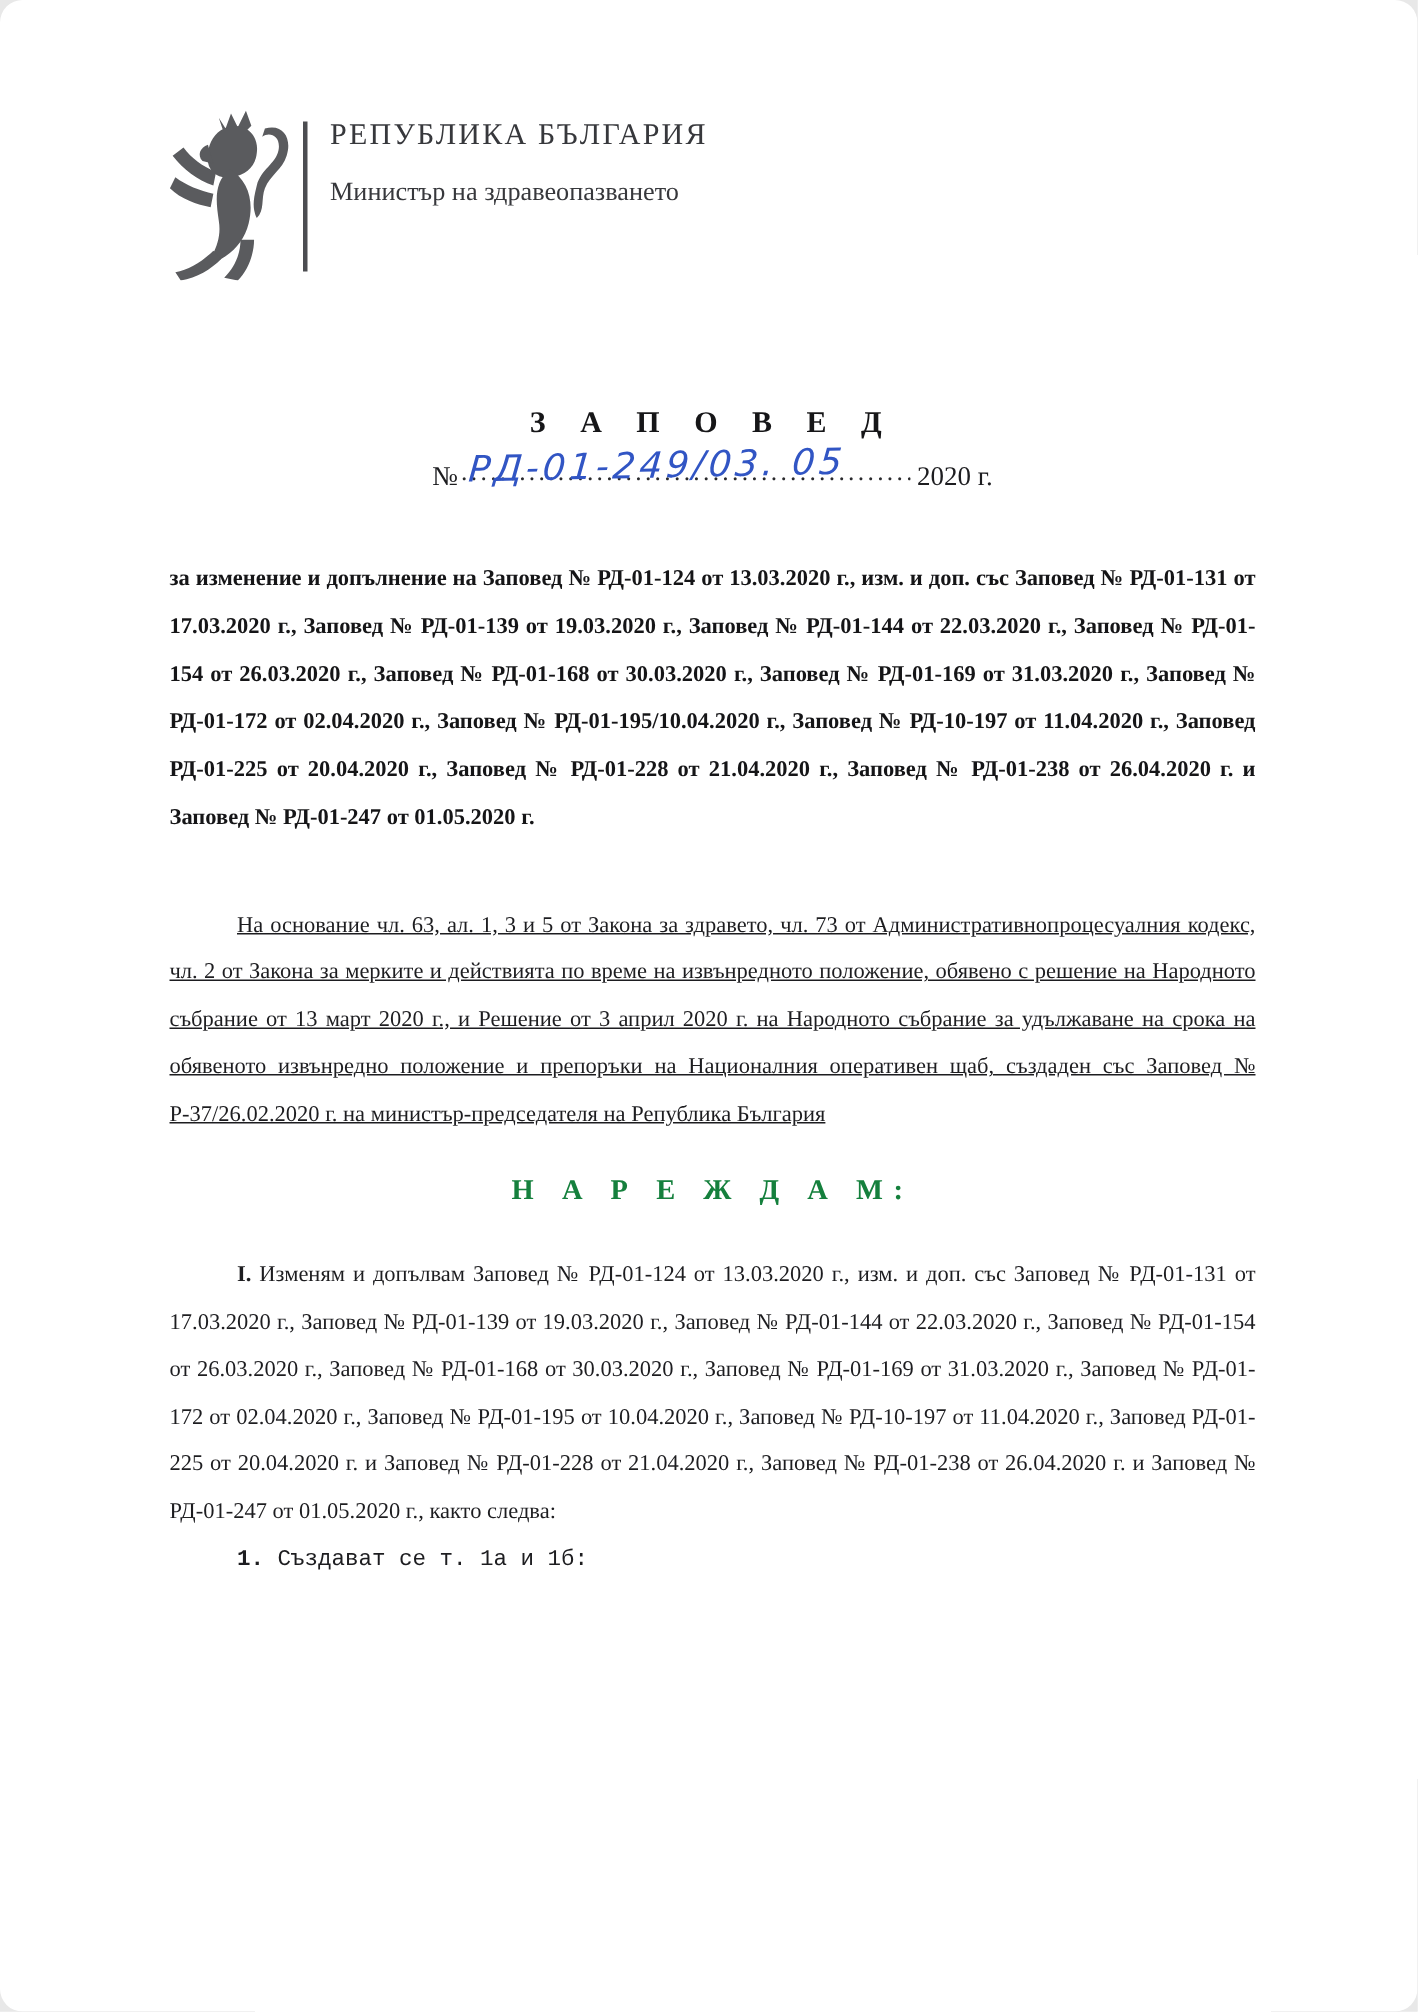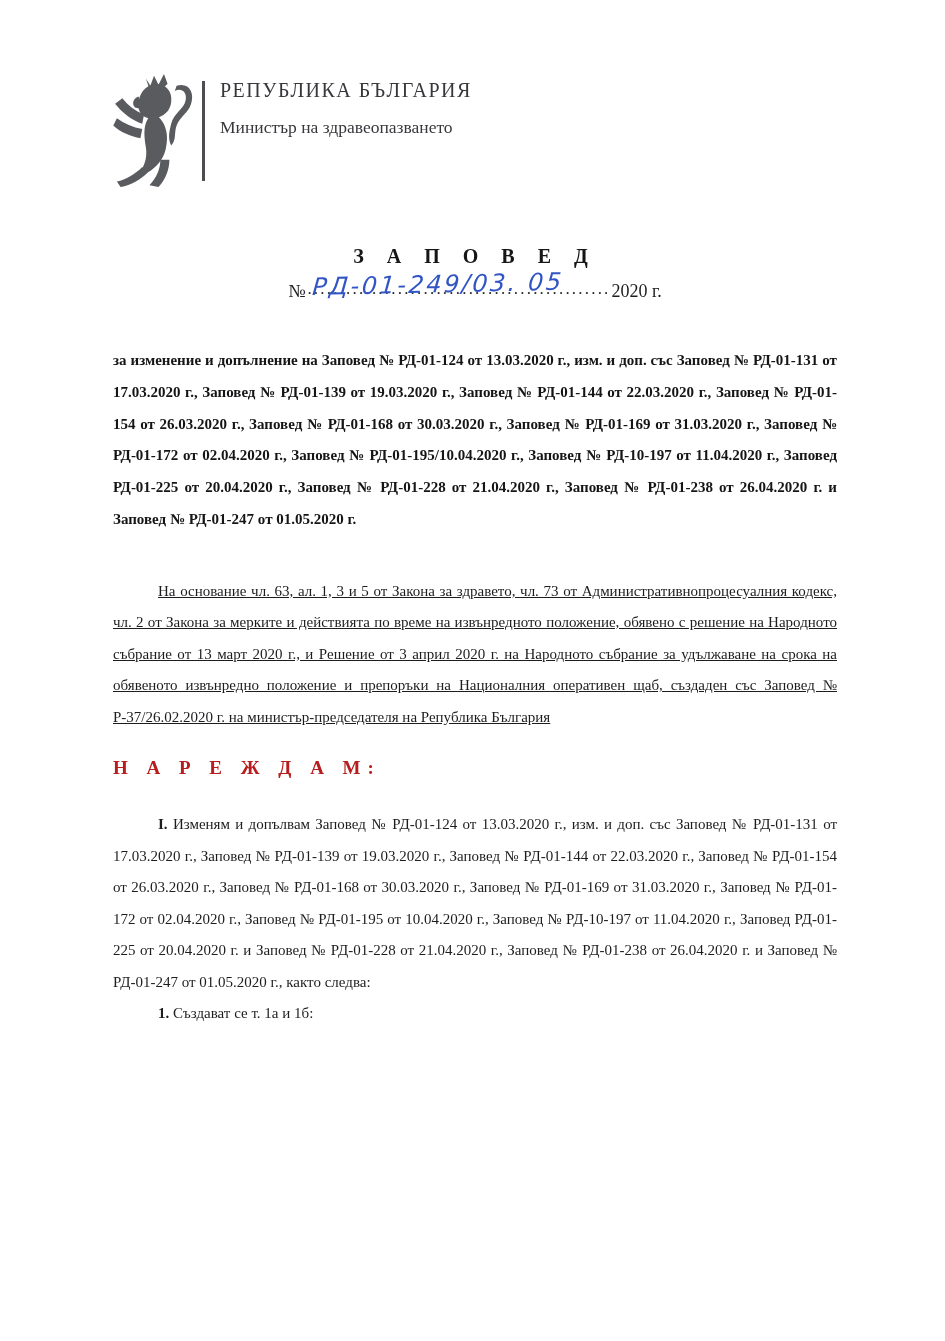--- a/index.html
+++ b/index.html
@@ -7,20 +7,21 @@
     position: relative;
     width: 945px;
     height: 1341px;
     margin: 0 auto;
     background: #ffffff;
     font-family: "Liberation Serif", "DejaVu Serif", serif;
     color: #1d1d20;
     box-sizing: border-box;
     padding: 0 108px 0 113px;
     overflow: hidden;
+    border-radius: 15px;
   }
 
   
   .letterhead {
     display: flex;
     align-items: flex-start;
     padding-top: 73px;
     height: 114px;
   }
   .coat { width: 82px; height: 114px; flex: 0 0 auto; }
@@ -33,21 +34,21 @@
   .head-text { padding-top: 6px; color: #37383c; }
   .republic {
     font-size: 20px;
     font-weight: 400;
     letter-spacing: 1.5px;
     margin-bottom: 15px;
   }
   .ministry, .minister { font-size: 17.5px; margin-bottom: 13px; }
 
   
-  .order-head { margin-top: 58px; text-align: center; }
+  .order-head { margin-top: 84px; text-align: center; }
   .order-title {
     font-size: 20px;
     font-weight: 700;
     letter-spacing: 9px;
     margin: 0;
     color: #161618;
   }
   .order-number {
     position: relative;
     margin-top: 5px;
@@ -98,28 +99,28 @@
   .subject {
     margin-top: 36px;
     font-weight: 700;
     color: #151517;
     line-height: 31.8px;
   }
   .legal { margin-top: 40px; text-decoration: underline; }
   .indent { text-indent: 45px; }
   .command {
     margin: 24px 0 0 0;
-    text-align: left;
+    text-align: center;
     font-size: 19px;
     font-weight: 700;
     letter-spacing: 7px;
-    color: #b91c1c;
+    color: #15803d;
   }
   .sec1 { margin-top: 30px; }
-  .pt1 { margin-top: 0; }
+  .pt1 { margin-top: 0; font-family: Liberation Mono, monospace; }
   b.run { font-weight: 700; }
 </style>
 </head>
 <body>
 
 <div class="page">
 
   <header class="letterhead">
     <div class="coat">
       <svg width="82" height="114" viewBox="0 0 90 126" aria-hidden="true">

